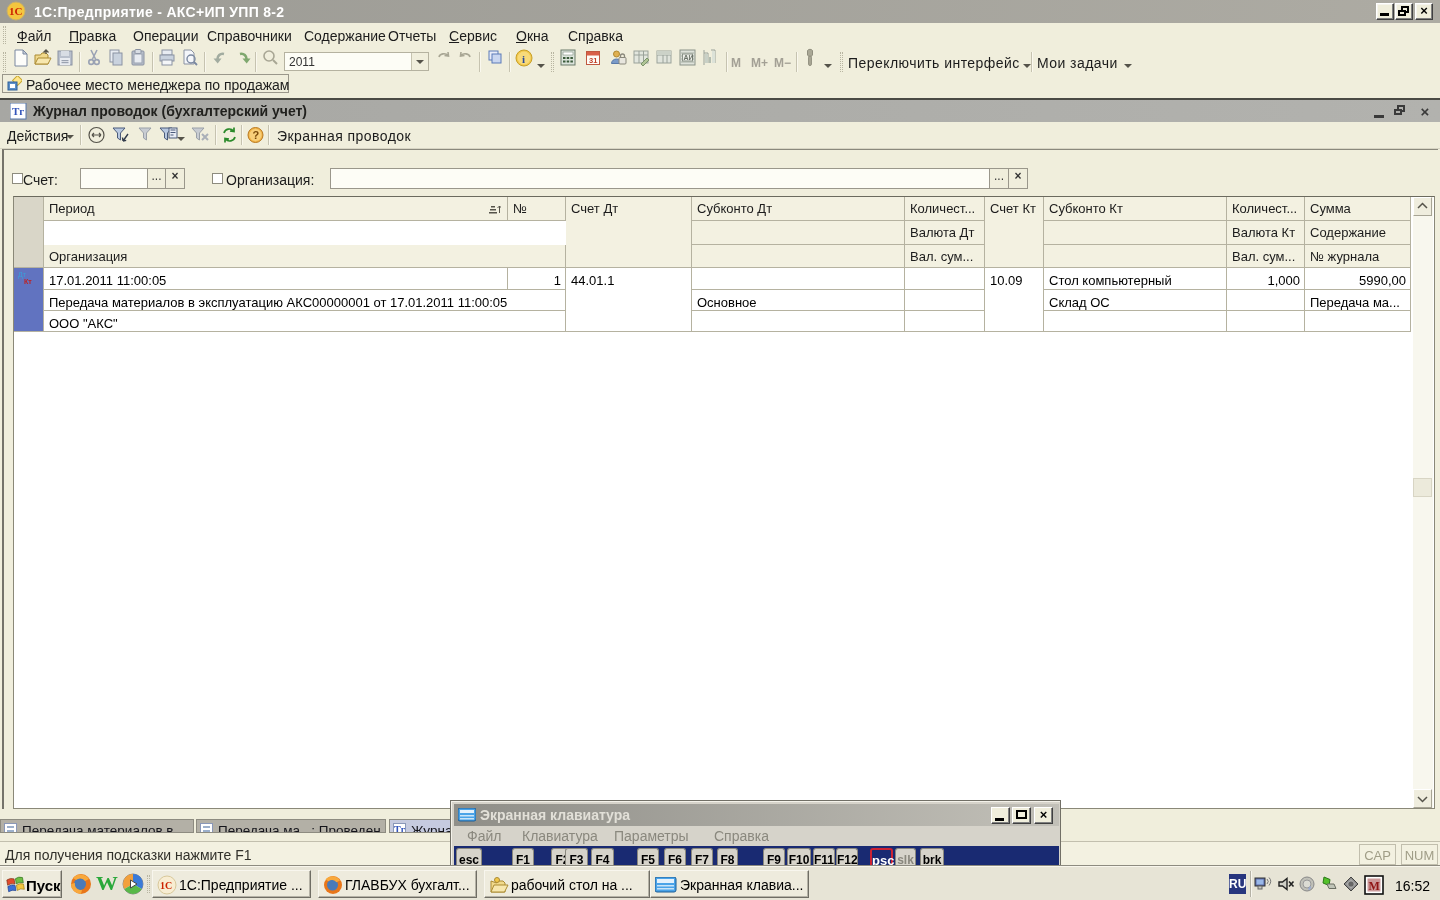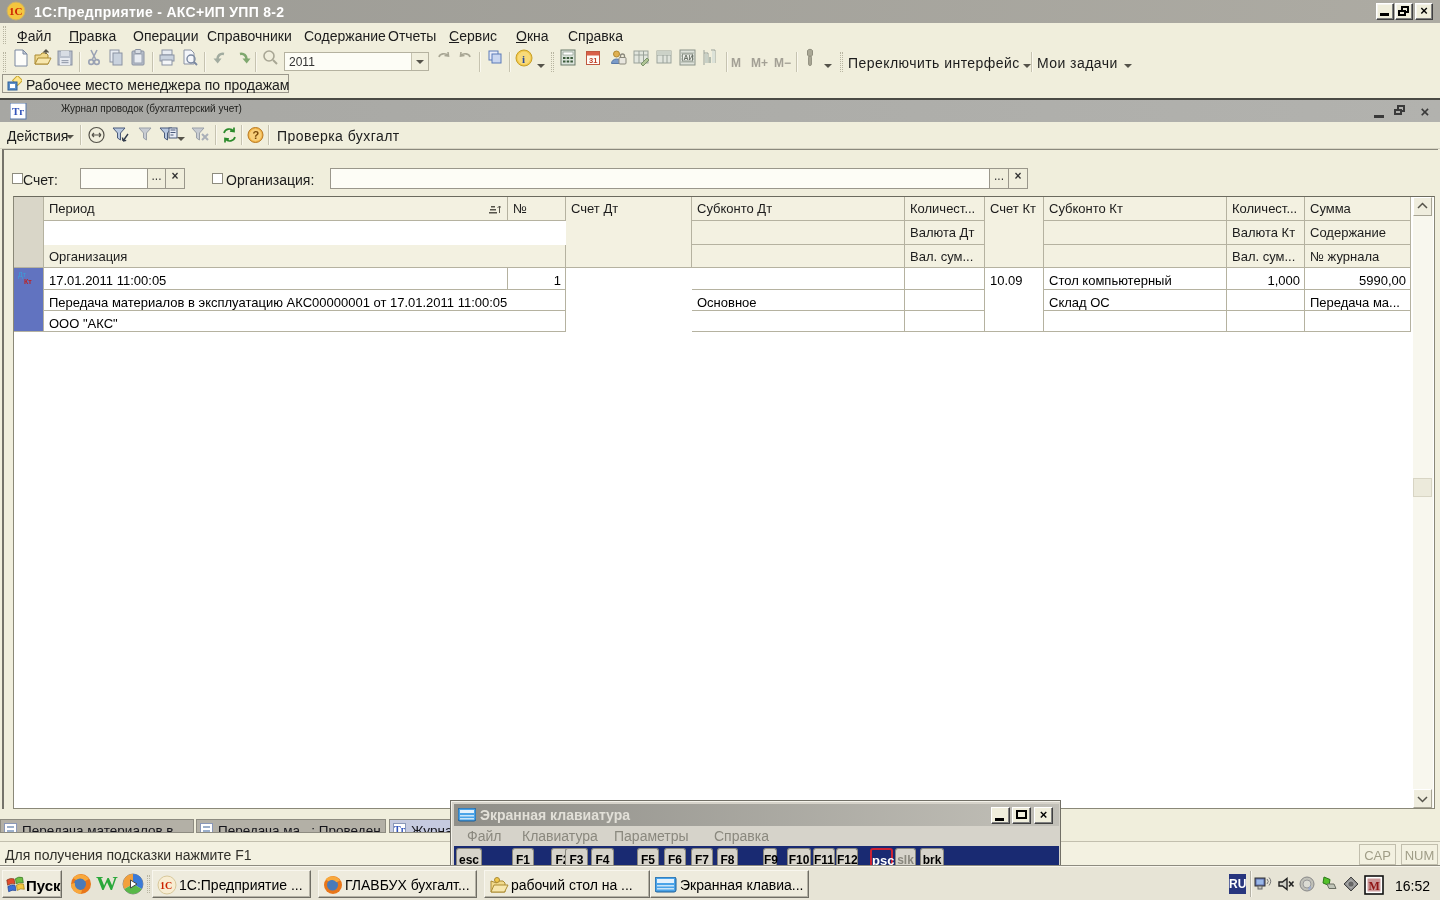--- a/index.html
+++ b/index.html
@@ -32,21 +32,21 @@
 .graytxt { color:#a3a095; font-weight:bold; font-size:12px; position:absolute; top:8px; }
 .tooltxt { position:absolute; top:7px; color:#1c1c1c; font-size:14px; letter-spacing:0.45px; }
 
 
 #wprow { left:0; top:72px; width:1440px; height:22px; background:#f0eedc; }
 #wpbtn { position:absolute; left:2px; top:2px; width:287px; height:19px; border:1px solid #9a978b; background:#f0eedc; }
 #wpbtn .t { position:absolute; left:23px; top:2px; font-size:14px; color:#1c1c1c; white-space:nowrap; }
 
 
 #wintitle { left:0; top:98px; width:1440px; height:24px; background:linear-gradient(to right,#a7a7a3,#b2b2ae); border-top:2px solid #4a4a44; }
-#wintitle .wt { position:absolute; left:33px; top:3px; font-size:10px; font-weight:normal; color:#21211e;margin-left:28px; }
+#wintitle .wt { position:absolute; left:33px; top:3px; font-size:14px; font-weight:bold; color:#21211e; }
 .flatbtn { position:absolute; top:5px; width:16px; height:14px; color:#3a3a3a; font-weight:bold; text-align:center; }
 
 
 #wintoolbar { left:0; top:122px; width:1440px; height:27px; background:#f0eedc; border-bottom:1px solid #d8d5c4; }
 #wintoolbar .wt1 { position:absolute; left:7px; top:6px; font-size:14px; color:#1c1c1c; }
 
 
 #content { left:2px; top:149px; width:1436px; height:660px; background:#f0eedc; border-left:2px solid #75736a; border-top:1px solid #8a887c; }
 .cb { position:absolute; width:11px; height:11px; background:#fff; border:1px solid #8d8b7e; }
 .lbl { position:absolute; font-size:14px; color:#1c1c1c; }
@@ -332,21 +332,21 @@
   <svg class="ticon" style="left:220px;top:3px" width="20" height="20">
       <path d="M4 8 a5.5 5.5 0 0 1 9.5 -2 M14 2.5 L14 6.5 L10 6 M15 12 a5.5 5.5 0 0 1 -9.5 2 M5 17.5 L5 13.5 L9 14" fill="none" stroke="#2a8a2a" stroke-width="1.7"></path>
     </svg>
   <div class="tsep" style="left:241px;top:3px;"></div>
   <svg class="ticon" style="left:246px;top:3px" width="20" height="20">
       <circle cx="9.5" cy="10" r="7.5" fill="#f2b64b" stroke="#b87820"></circle>
       <circle cx="9.5" cy="10" r="6" fill="#f8cf7a"></circle>
       <text x="6.5" y="14" font-size="11" font-weight="bold" fill="#7a4a0a" font-family="Liberation Sans">?</text>
     </svg>
   <div class="tsep" style="left:268px;top:3px;"></div>
-  <span class="tooltxt" style="left:277px;top:6px;">Проверка бухгалт</span>
+  <span class="tooltxt" style="left:277px;top:6px;">Экранная проводок</span>
 </div>
 
 <div class="abs" id="content">
 
   <div class="cb" style="left:8px;top:23px;"></div>
   <span class="lbl" style="left:19px;top:22px;">Счет:</span>
   <div class="field" style="left:76px;top:18px;width:68px;height:21px;"></div>
   <div class="fbtn" style="left:143px;top:18px;width:19px;height:21px;">...</div>
   <div class="fbtn" style="left:161px;top:18px;width:20px;height:21px;font-weight:bold;">×</div>
   <div class="cb" style="left:208px;top:23px;"></div>
@@ -390,20 +390,21 @@
   <div id="rowsel-d" style="left:0px;top:71px;width:30px;height:64px;">
     <svg width="24" height="16" style="position:absolute;left:3px;top:2px">
       <text x="1" y="7" font-size="7" fill="#3aa0d8" font-family="Liberation Sans">Дт</text>
       <text x="7" y="14" font-size="7" font-weight="bold" fill="#c02020" font-family="Liberation Sans">Кт</text>
     </svg>
   </div>
   <div class="dcell" style="left:30px;top:71px;width:464px;height:22px;">17.01.2011 11:00:05</div>
   <div class="dcell r" style="left:494px;top:71px;width:58px;height:22px;">1</div>
   <div class="dcell" style="left:30px;top:93px;width:522px;height:21px;">Передача материалов в эксплуатацию АКС00000001 от 17.01.2011 11:00:05</div>
   <div class="dcell" style="left:30px;top:114px;width:522px;height:21px;">ООО "АКС"</div>
+  <div class="dcell" style="left:552px;top:71px;width:126px;height:64px;">44.01.1</div>
   <div class="dcell" style="left:678px;top:71px;width:213px;height:22px;"></div>
   <div class="dcell" style="left:678px;top:93px;width:213px;height:21px;">Основное</div>
   <div class="dcell" style="left:678px;top:114px;width:213px;height:21px;"></div>
   <div class="dcell" style="left:891px;top:71px;width:80px;height:22px;"></div>
   <div class="dcell" style="left:891px;top:93px;width:80px;height:21px;"></div>
   <div class="dcell" style="left:891px;top:114px;width:80px;height:21px;"></div>
   <div class="dcell" style="left:971px;top:71px;width:59px;height:64px;">10.09</div>
   <div class="dcell" style="left:1030px;top:71px;width:183px;height:22px;">Стол компьютерный</div>
   <div class="dcell" style="left:1030px;top:93px;width:183px;height:21px;">Склад ОС</div>
   <div class="dcell" style="left:1030px;top:114px;width:183px;height:21px;"></div>
@@ -473,21 +474,21 @@
   <div id="kbdkeys">
     <div class="kkey" style="left:2px;width:26px;">esc</div>
     <div class="kkey" style="left:58px;width:22px;">F1</div>
     <div class="kkey" style="left:85px;width:23px;margin-left:12px;">F2</div>
     <div class="kkey" style="left:111px;width:23px;">F3</div>
     <div class="kkey" style="left:137px;width:23px;">F4</div>
     <div class="kkey" style="left:183px;width:22px;">F5</div>
     <div class="kkey" style="left:210px;width:22px;">F6</div>
     <div class="kkey" style="left:237px;width:22px;">F7</div>
     <div class="kkey" style="left:263px;width:21px;">F8</div>
-    <div class="kkey" style="left:309px;width:14px;">F9</div>
+    <div class="kkey" style="left:309px;width:22px;">F9</div>
     <div class="kkey" style="left:333px;width:24px;">F10</div>
     <div class="kkey" style="left:359px;width:22px;">F11</div>
     <div class="kkey" style="left:382px;width:22px;">F12</div>
     <div class="kkey" style="left:416px;width:23px;background:#192a72;color:#fff;border:2px solid #cc2233;border-bottom:none;padding-top:3px;font-size:13px;">psc</div>
     <div class="kkey" style="left:441px;width:21px;color:#8a887e;">slk</div>
     <div class="kkey" style="left:466px;width:24px;">brk</div>
   </div>
 </div>
 
 <div class="abs" id="taskbar">

